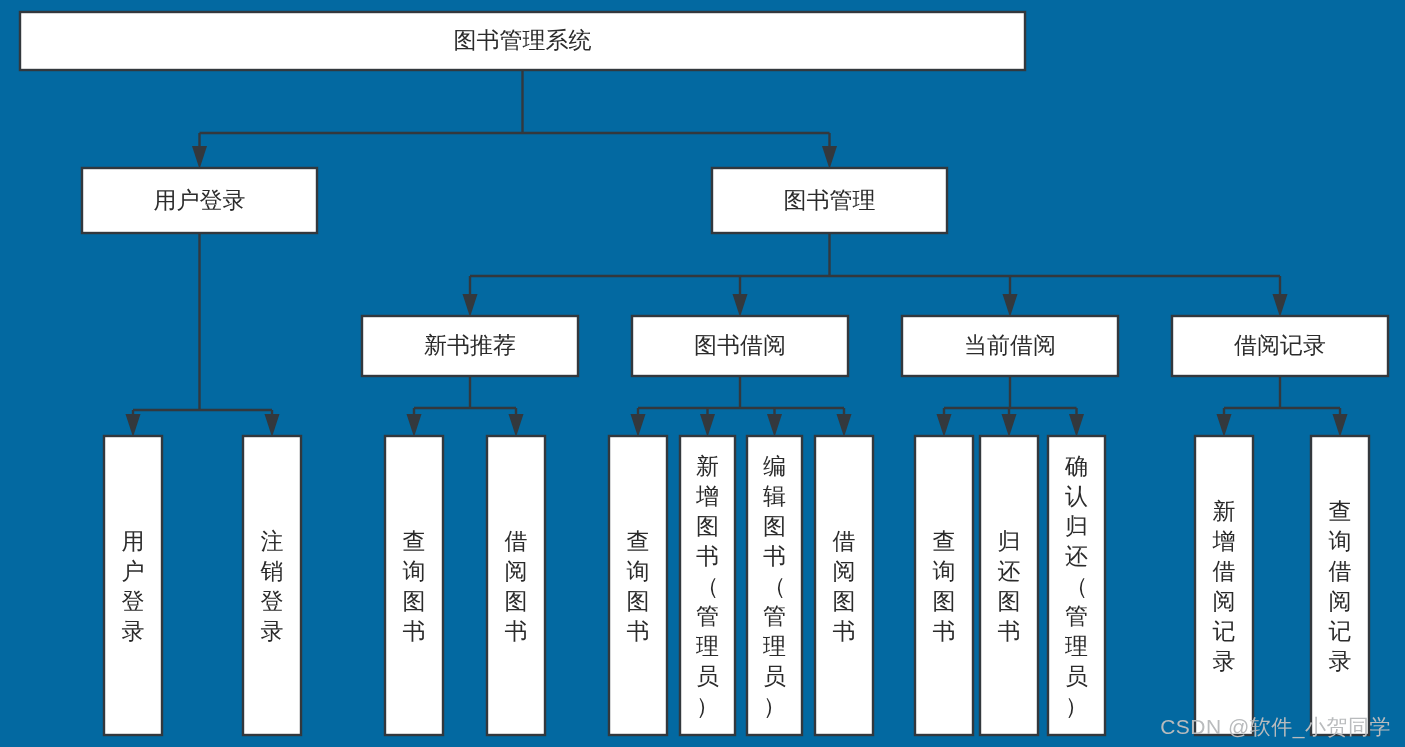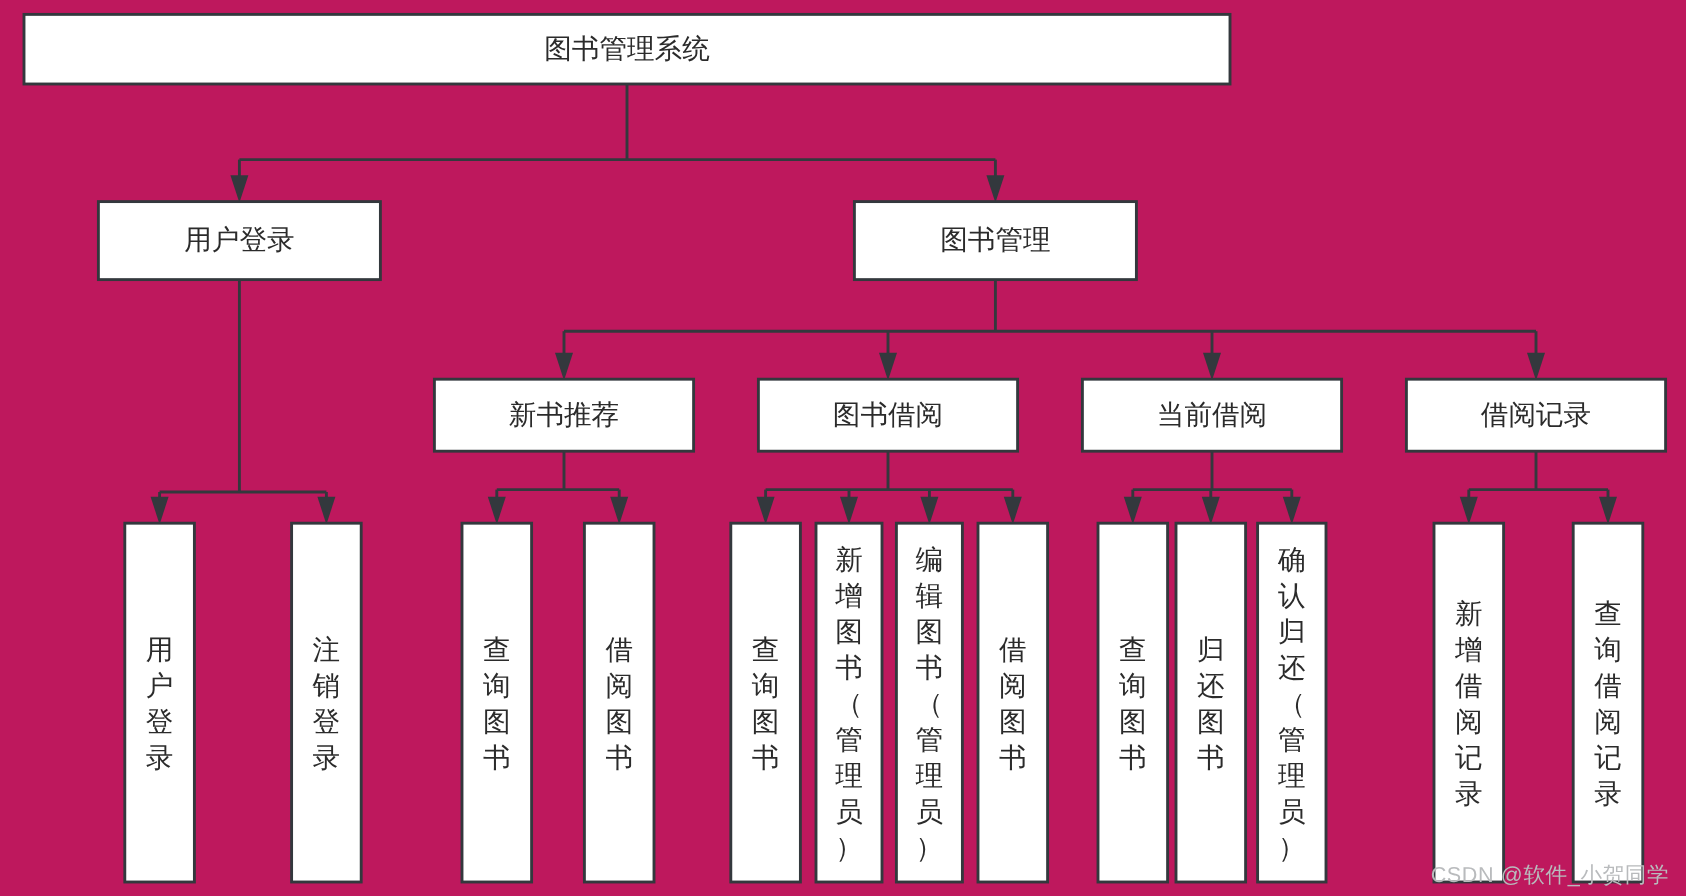--- a/index.html
+++ b/index.html
@@ -10,21 +10,21 @@
   body {
     width: 1405px;
     height: 747px;
     font-family: "Liberation Sans", "DejaVu Sans", sans-serif;
     overflow: hidden;
   }
   #diagram-root {
     position: relative;
     width: 1405px;
     height: 747px;
-    background: #be185d;
+    background: #0369a1;
   }
   svg#flowchart {
     position: absolute;
     left: 0;
     top: 0;
     width: 1405px;
     height: 747px;
     display: block;
   }
   .node-rect {
@@ -53,21 +53,21 @@
   }
   .arrow-head {
     fill: #33383d;
     stroke: none;
   }
   .watermark {
     position: absolute;
     right: 14px;
     bottom: 6px;
     font-family: "Liberation Sans", "DejaVu Sans", sans-serif;
-    font-size: 18px;
+    font-size: 21px;
     color: #b9bbbd;
     letter-spacing: 0.5px;
     white-space: nowrap;
     user-select: none;
   }
 </style>
 </head>
 <body>
 
 <div id="diagram-root">

